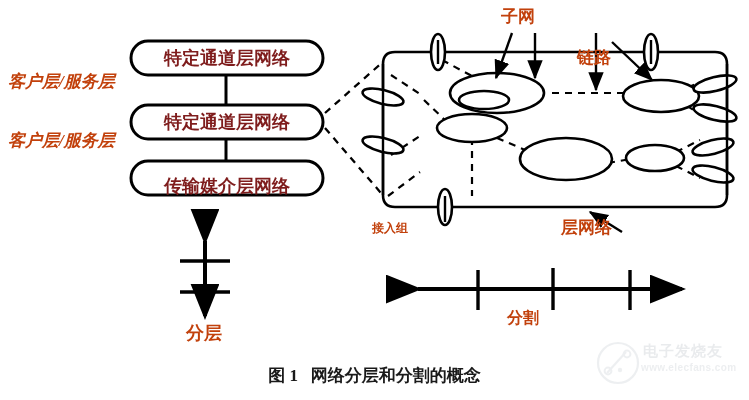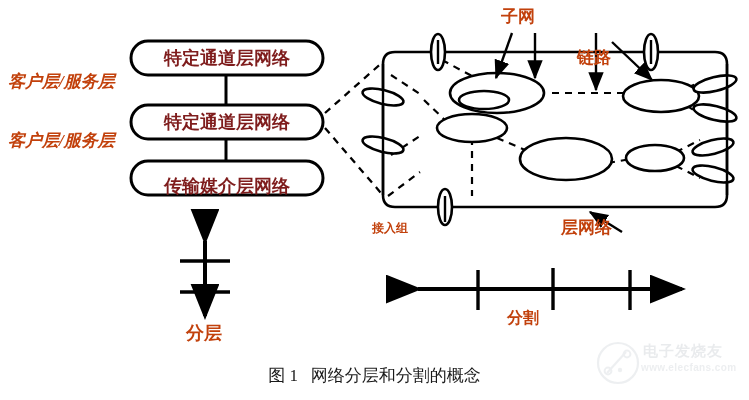--- a/index.html
+++ b/index.html
@@ -33,21 +33,21 @@
     color:#7f1d1d;
     letter-spacing:0px;
   }
   #caption{
     position:absolute;
     left:0;
     top:364px;
     width:749px;
     text-align:center;
     font-size:17px;
-    font-weight:normal;
+    font-weight:bold;
     color:#1a1a1a;
     white-space:pre;
   }
   #watermark{
     position:absolute;
     left:597px;
     top:338px;
     width:148px;
     height:52px;
     opacity:0.30;

